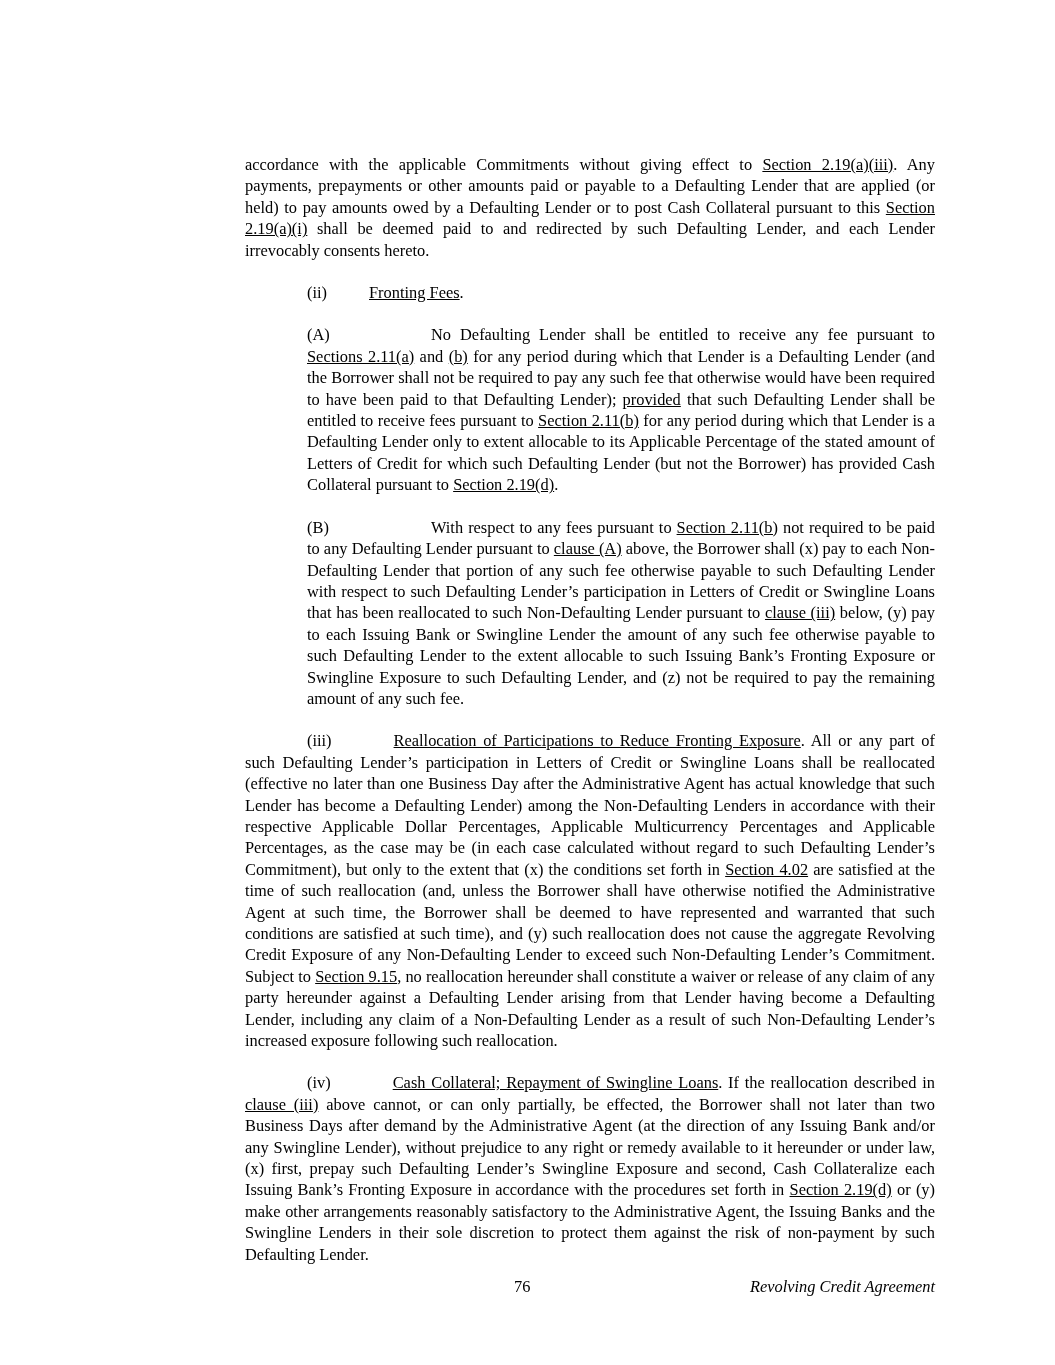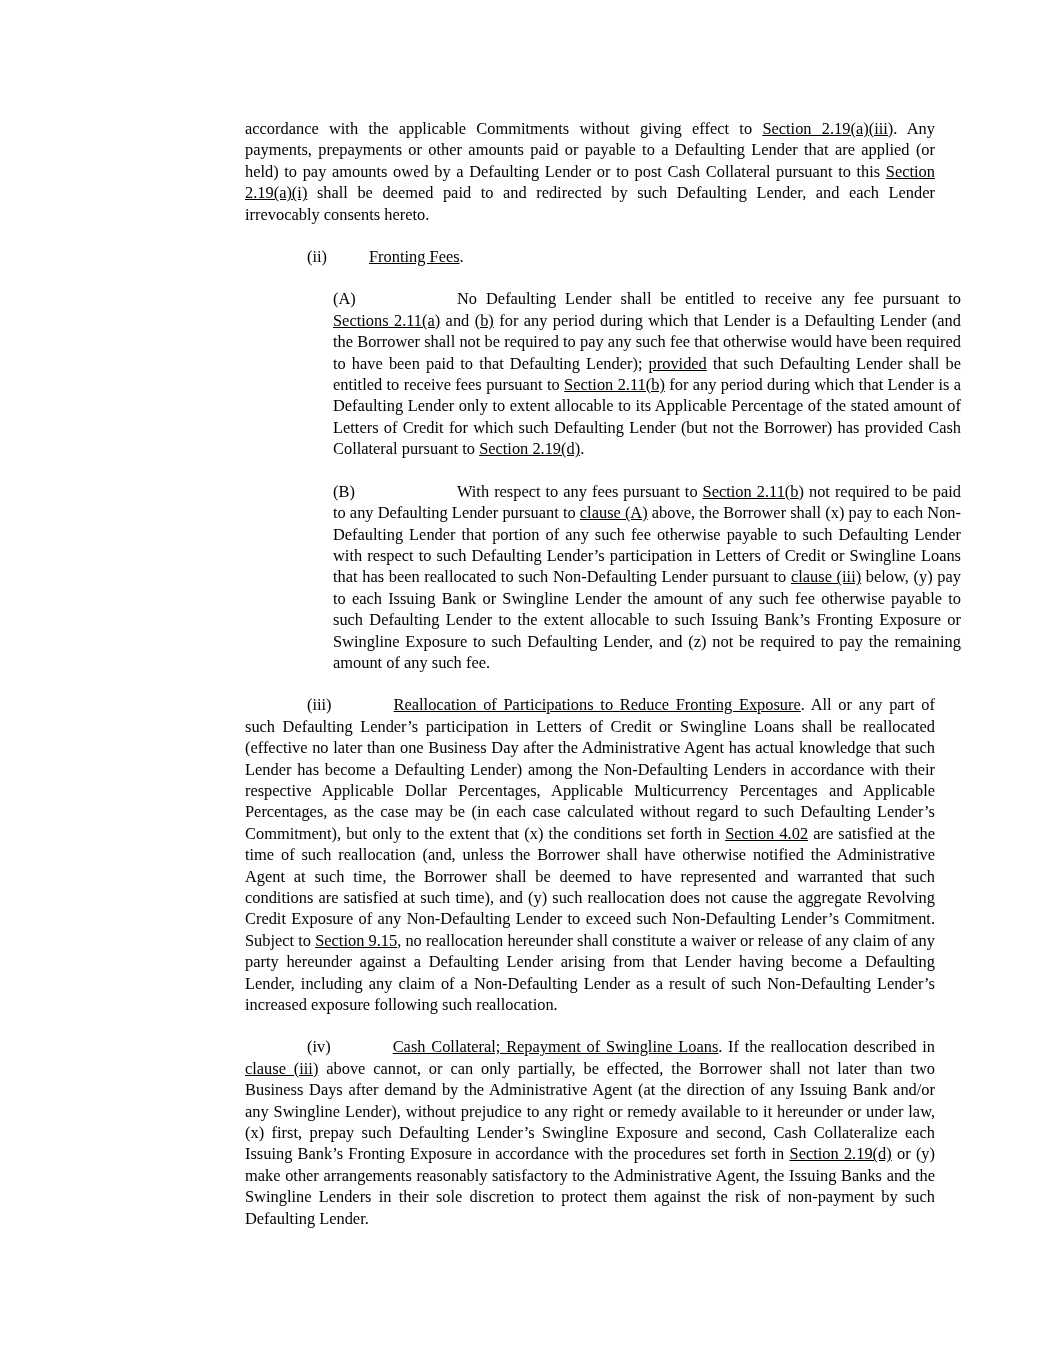--- a/index.html
+++ b/index.html
@@ -25,37 +25,38 @@
   }
   p {
     margin: 0;
     font-size: 16.4px;
     line-height: 21.4px;
     text-align: justify;
     text-justify: inter-word;
   }
   p.lead {
     text-indent: 0;
+    margin-top: 36px;
   }
   .gap-md { height: 21px; }
 
   
   .lvl2 {
     padding-left: 62px;
     text-indent: 0;
   }
   .lvl2 .marker {
     display: inline-block;
     width: 62px;
   }
   .u { text-decoration: underline; }
 
   
   .sub {
-    margin-left: 88px;
+    margin-left: 62px;
     width: 628px;
   }
   .sub p {
     text-align: justify;
   }
   .sub .marker {
     display: inline-block;
     width: 62px;
     text-indent: 0;
   }
@@ -115,13 +116,17 @@
     <div class="gap-md"></div>
 
     <p class="roman"><span>(iii)</span><span class="wide-gap"></span><span class="u">Reallocation of Participations to Reduce Fronting Exposure</span><span>.  All or any part of such Defaulting Lender’s participation in Letters of Credit or Swingline Loans shall be reallocated (effective no later than one Business Day after the Administrative Agent has actual knowledge that such Lender has become a Defaulting Lender) among the Non-Defaulting Lenders in accordance with their respective Applicable Dollar Percentages, Applicable Multicurrency Percentages and Applicable Percentages, as the case may be (in each case calculated without regard to such Defaulting Lender’s Commitment), but only to the extent that (x) the conditions set forth in </span><span class="u">Section 4.02</span><span> are satisfied at the time of such reallocation (and, unless the Borrower shall have otherwise notified the Administrative Agent at such time, the Borrower shall be deemed to have represented and warranted that such conditions are satisfied at such time), and (y) such reallocation does not cause the aggregate Revolving Credit Exposure of any Non-Defaulting Lender to exceed such Non-Defaulting Lender’s Commitment.   Subject to </span><span class="u">Section 9.15</span><span>, no reallocation hereunder shall constitute a waiver or release of any claim of any party hereunder against a Defaulting Lender arising from that Lender having become a Defaulting Lender, including any claim of a Non-Defaulting Lender as a result of such Non-Defaulting Lender’s increased exposure following such reallocation.</span></p>
 
     <div class="gap-md"></div>
 
     <p class="roman"><span>(iv)</span><span class="wide-gap"></span><span class="u">Cash Collateral; Repayment of Swingline Loans</span><span>.  If the reallocation described in </span><span class="u">clause (iii)</span><span> above cannot, or can only partially, be effected, the Borrower shall not later than two Business Days after demand by the Administrative Agent (at the direction of any Issuing Bank and/or any Swingline Lender), without prejudice to any right or remedy available to it hereunder or under law, (x) first, prepay such Defaulting Lender’s Swingline Exposure and second, Cash Collateralize each Issuing Bank’s Fronting Exposure in accordance with the procedures set forth in </span><span class="u">Section 2.19(d)</span><span> or (y) make other arrangements reasonably satisfactory to the Administrative Agent, the Issuing Banks and the Swingline Lenders in their sole discretion to protect them against the risk of non-payment by such Defaulting Lender.</span></p>
 
   </div>
 
+  <div class="footer">
+    <span class="page-num">76</span>
+    <span class="doc-title">Revolving Credit Agreement</span>
+  </div>
 </div>
 
 </body></html>

